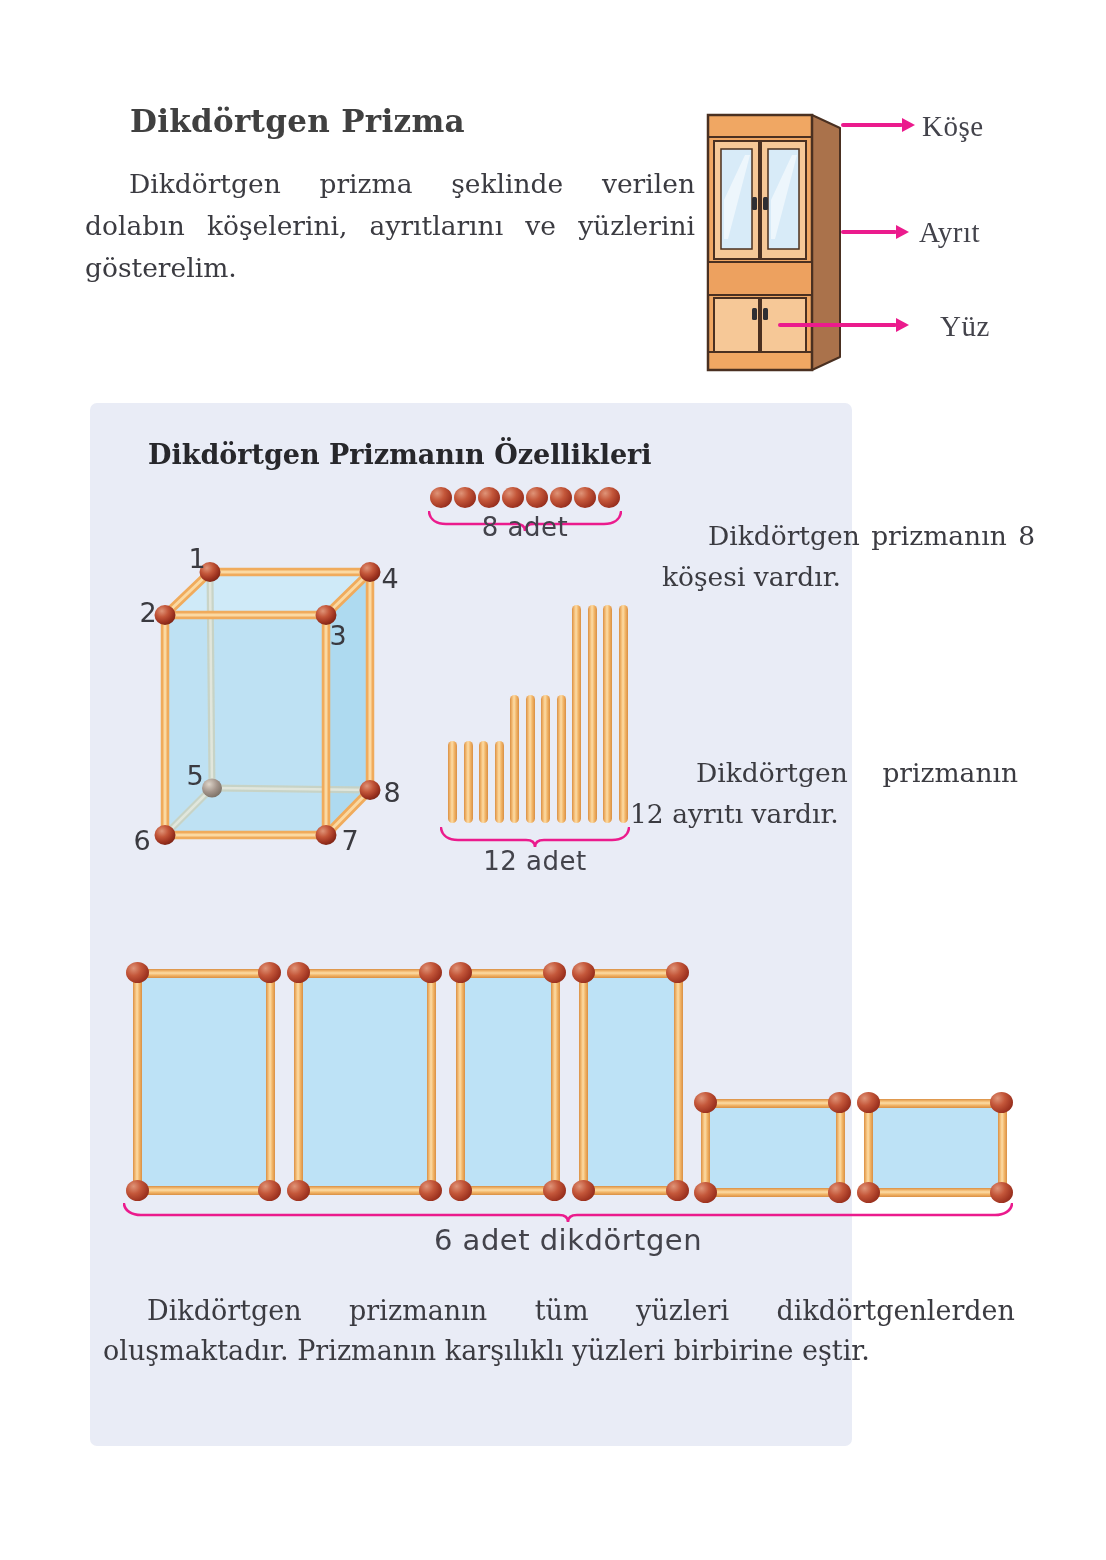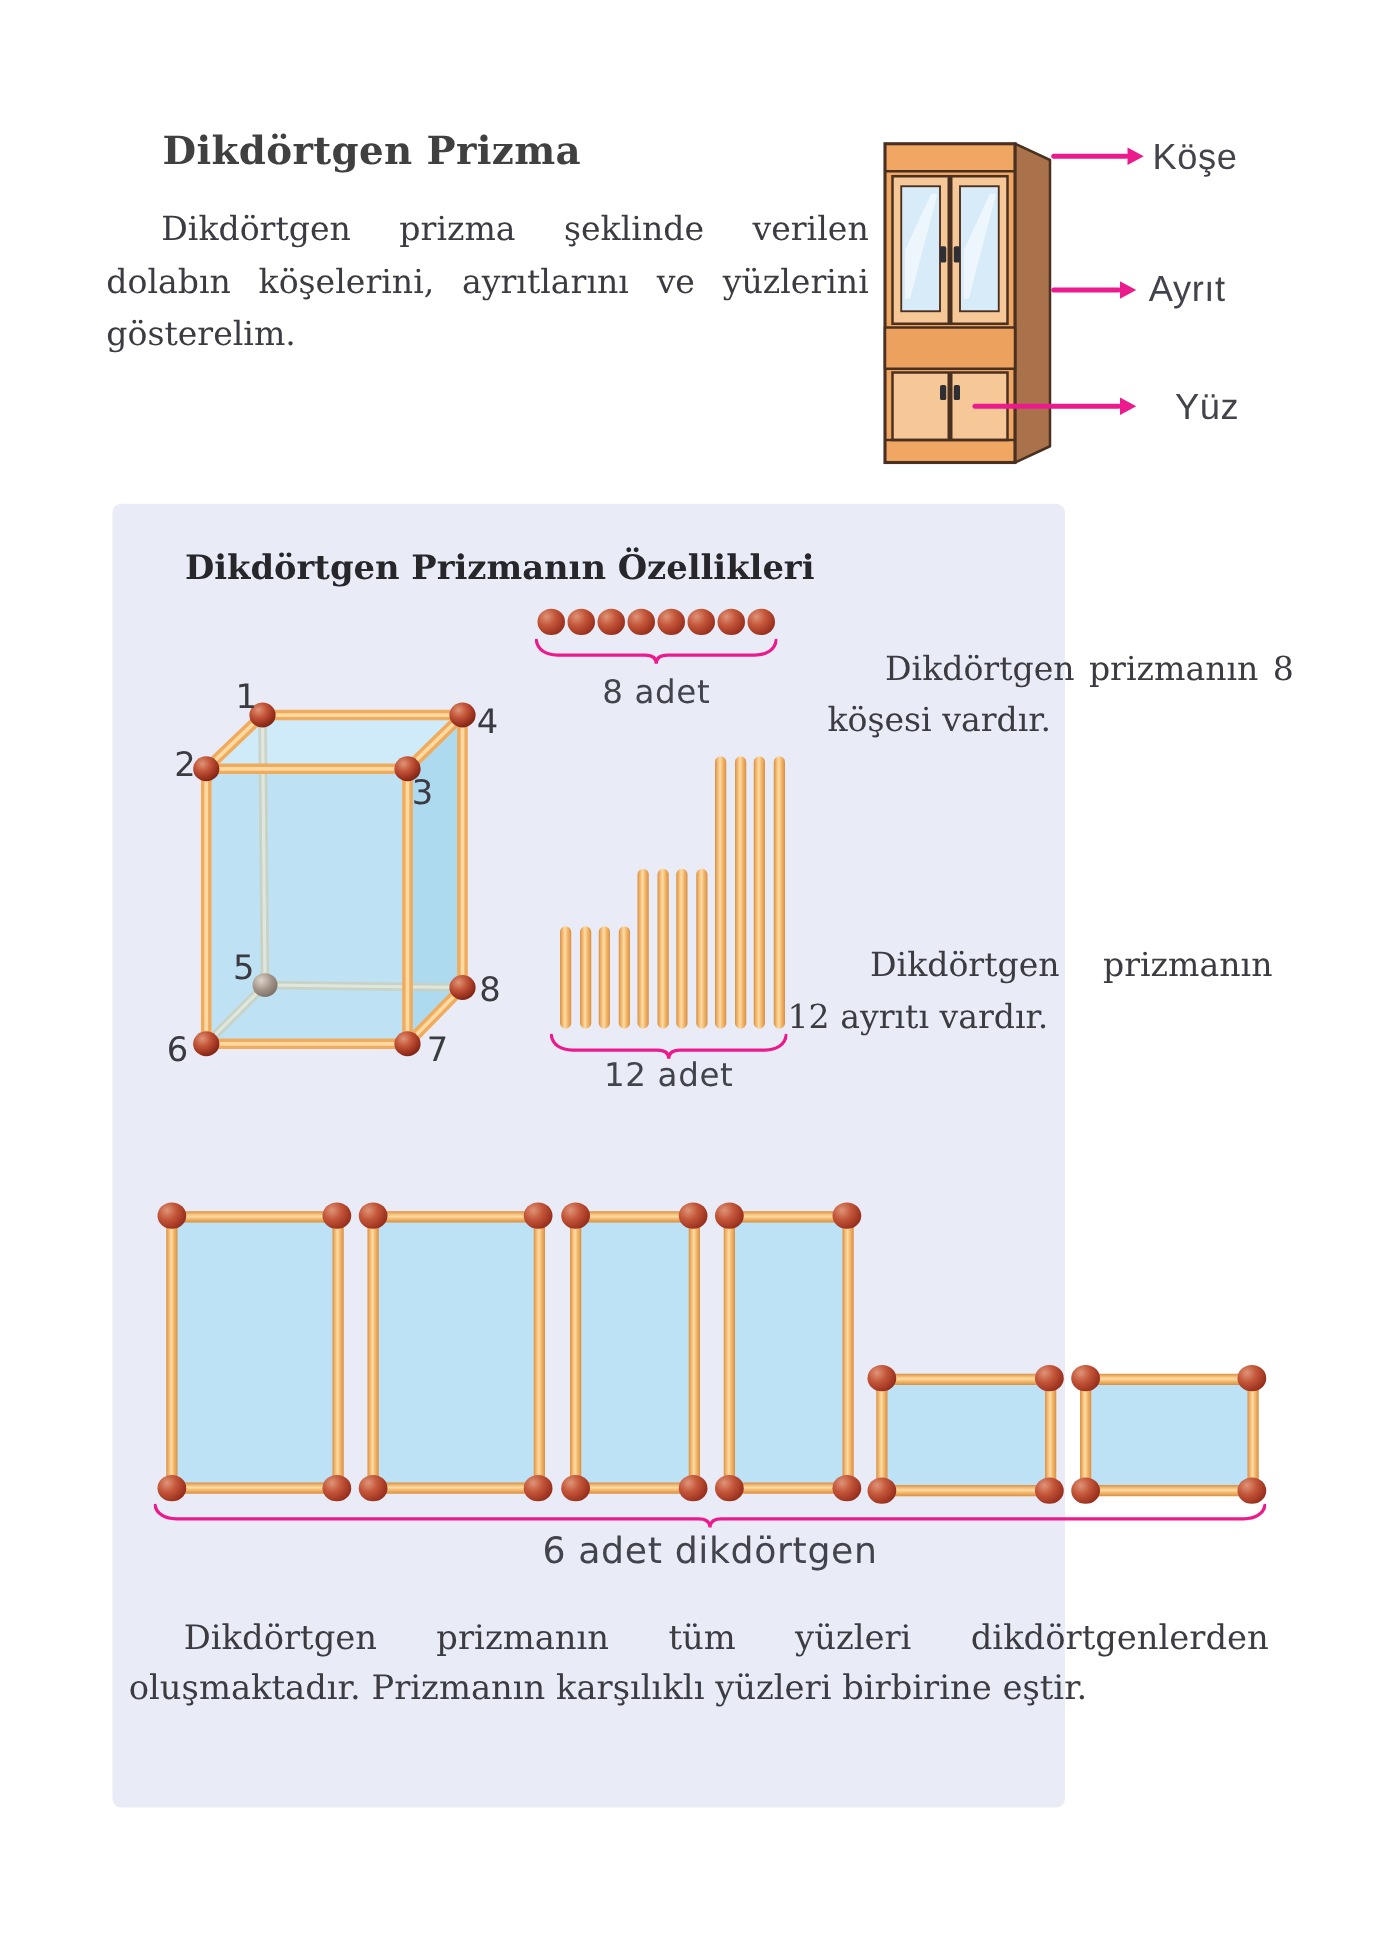--- a/index.html
+++ b/index.html
@@ -19,21 +19,21 @@
     text-align:justify;text-indent:44px;color:#3b3b41;
   }
 
   
   .cabinet-svg{left:700px;top:105px;}
   .arrow{position:absolute;height:14px;display:flex;align-items:center;}
   .arrow .shaft{display:block;height:3.5px;background:#eb1b8d;flex:1;border-radius:2px;}
   .arrow .head{display:block;width:0;height:0;border-top:7px solid transparent;
     border-bottom:7px solid transparent;border-left:13px solid #eb1b8d;margin-left:-1px;}
   .cab-label{
-    position:absolute;font-family:Liberation Sans, sans-serif;color:#43434b;
+    position:absolute;font-family:Liberation Serif, serif;color:#43434b;
     font-size:29px;letter-spacing:0.5px;
   }
 
   
   .panel{
     left:90px;top:403px;width:762px;height:1043px;background:#e9ecf6;border-radius:7px;
   }
   .panel-title{
     position:absolute;left:58px;top:14px;font-size:27px;font-weight:bold;color:#27272b;
     font-family:"DejaVu Serif", serif;
@@ -237,21 +237,21 @@
     <span class="bead"></span>
     <span class="bead"></span>
     <span class="bead"></span>
     <span class="bead"></span>
     <span class="bead"></span>
   </div>
 
   <svg class="brace" style="left:338px;top:108px;" width="194" height="24" viewBox="0 0 194 24">
     <path d="M1,1 C2,9 9,13 18,13 H88 Q97,13 97,20 Q97,13 106,13 H176 C185,13 192,9 193,1" fill="none" stroke="#eb1b8d" stroke-width="2.6" stroke-linecap="round"></path>
   </svg>
-  <div class="count-label" style="left:338px;top:136px;width:194px;">8 adet</div>
+  <div class="count-label" style="left:338px;top:109px;width:194px;">8 adet</div>
 
   <p class="statement st1">Dikdörtgen prizmanın 8 köşesi vardır.</p>
 
   <div class="stick-bundle">
     <span class="vstick h1"></span>
     <span class="vstick h1"></span>
     <span class="vstick h1"></span>
     <span class="vstick h1"></span>
     <span class="vstick h2"></span>
     <span class="vstick h2"></span>

